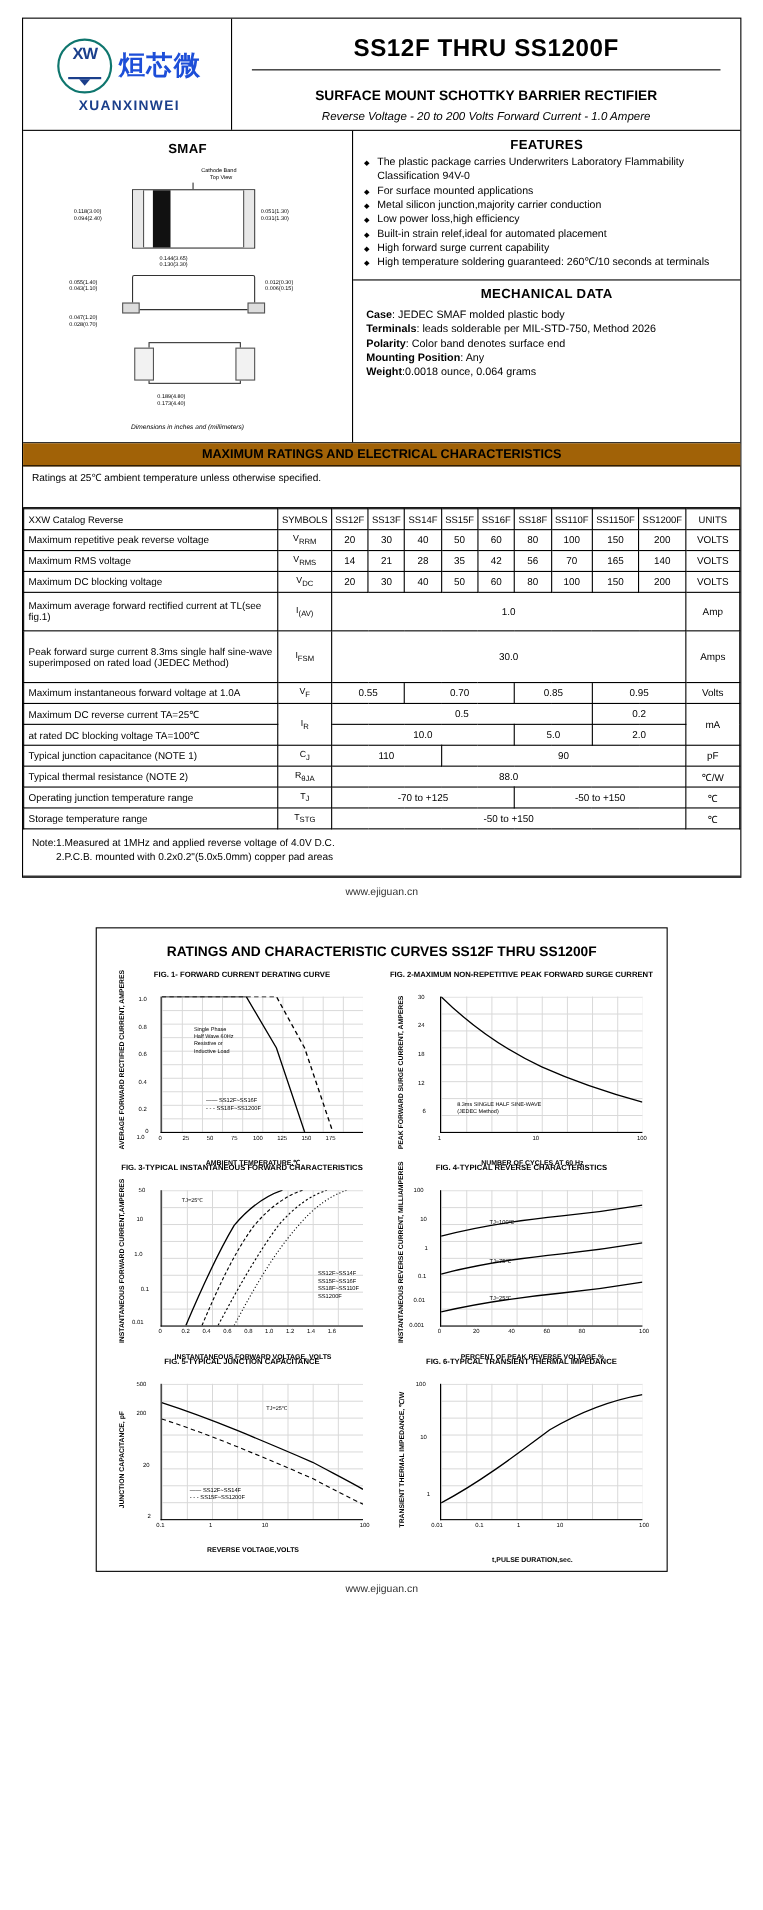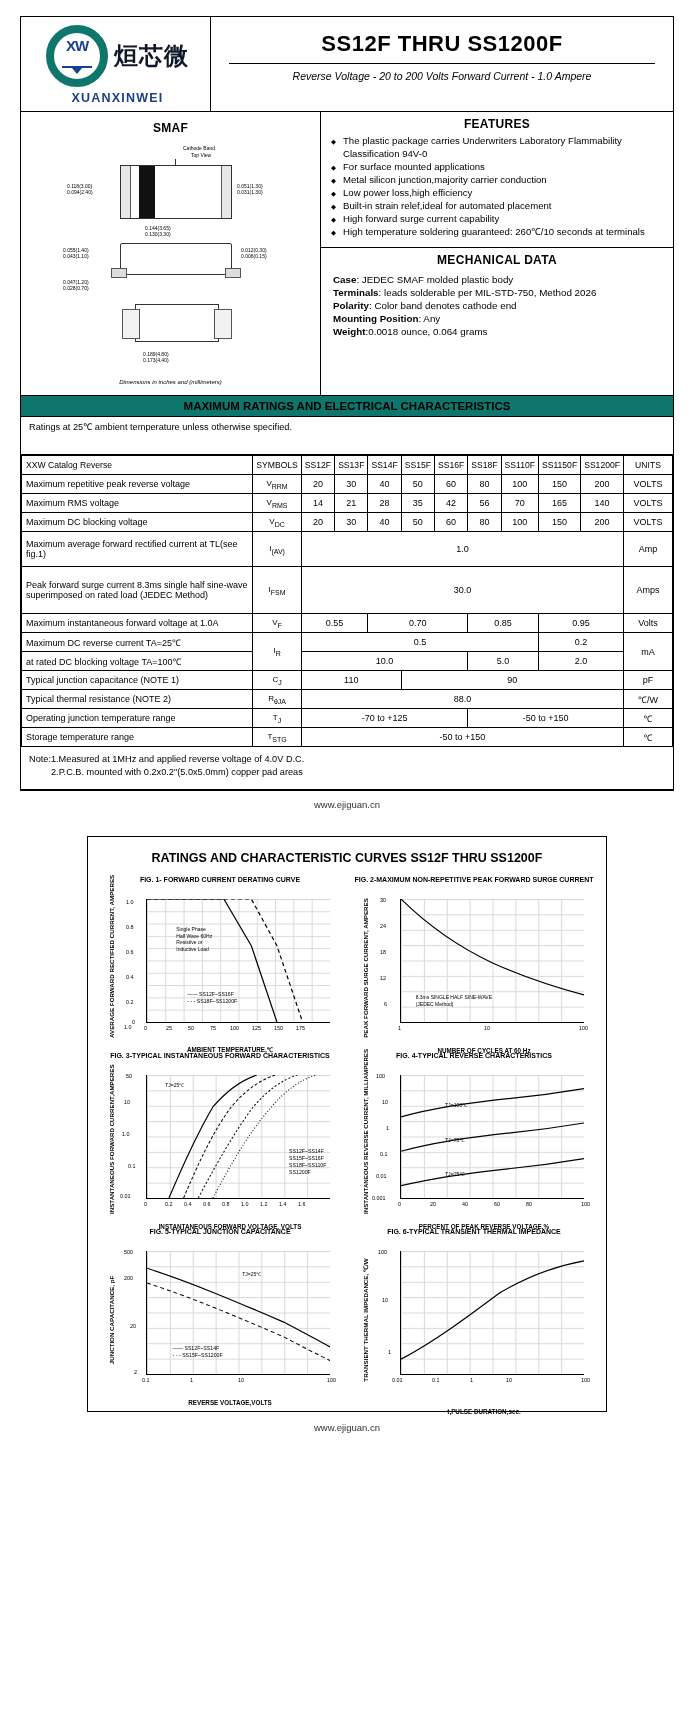--- a/index.html
+++ b/index.html
@@ -4,25 +4,25 @@
 <style>
   html,body{margin:0;padding:0;background:#ffffff;}
   body{font-family:"Liberation Sans", sans-serif;color:#000;}
   .page{width:694px;margin:0 auto;position:relative;}
 
   
   .sheet1{width:654px;margin:16px auto 0 auto;border:1.5px solid #000;box-sizing:border-box;}
   .hdr{display:flex;border-bottom:1.5px solid #000;}
   .hdr-logo{width:190px;border-right:1.5px solid #000;box-sizing:border-box;padding:8px 6px 6px 10px;display:flex;flex-direction:column;align-items:center;justify-content:center;}
   .logo-row{display:flex;align-items:center;gap:6px;}
-  .logo-mark{width:46px;height:46px;border:8px solid #0f766e;border-radius:50%;position:relative;flex:none;}
+  .logo-mark{width:46px;height:46px;border:2px solid #0f766e;border-radius:50%;position:relative;flex:none;}
   .logo-mark .xw{position:absolute;left:0;top:4px;width:100%;text-align:center;font-weight:bold;font-size:15px;color:#1b3f8b;letter-spacing:-1px;}
   .logo-mark .bar{position:absolute;left:8px;right:8px;bottom:11px;height:2px;background:#1b3f8b;}
   .logo-mark .tri{position:absolute;left:50%;bottom:5px;transform:translateX(-50%);width:0;height:0;border-left:5px solid transparent;border-right:5px solid transparent;border-top:6px solid #1b3f8b;}
-  .logo-cn{font-size:24px;font-weight:bold;color:#0f172a;letter-spacing:1px;line-height:1;}
+  .logo-cn{font-size:24px;font-weight:bold;color:#1d4ed8;letter-spacing:1px;line-height:1;}
   .logo-en{font-size:12.5px;color:#1b3f8b;letter-spacing:1.2px;margin-top:4px;font-weight:bold;}
   .hdr-main{flex:1;box-sizing:border-box;padding:10px 8px 6px 8px;text-align:center;}
   .title-main{font-size:22px;font-weight:bold;letter-spacing:0.5px;margin-top:4px;}
   .title-sub{font-size:12.5px;font-weight:bold;margin-top:16px;}
   .title-sub2{font-size:10.5px;font-style:italic;margin-top:6px;}
   .hdr-line{border-top:1px solid #000;margin:6px 10px 0 10px;}
 
   .mid{display:flex;border-bottom:1.5px solid #000;}
   .mid-left{width:300px;border-right:1.5px solid #000;box-sizing:border-box;padding:4px 4px 6px 4px;}
   .mid-right{flex:1;box-sizing:border-box;}
@@ -45,35 +45,35 @@
   .pkgB .leadl{position:absolute;left:-10px;bottom:-4px;width:14px;height:8px;background:#ddd;border:1px solid #555;}
   .pkgB .leadr{position:absolute;right:-10px;bottom:-4px;width:14px;height:8px;background:#ddd;border:1px solid #555;}
   .pkgC{position:absolute;left:110px;top:165px;width:82px;height:36px;border:1px solid #333;background:#fff;}
   .pkgC .padl{position:absolute;left:-14px;top:4px;width:16px;height:28px;border:1px solid #555;background:#f2f2f2;}
   .pkgC .padr{position:absolute;right:-14px;top:4px;width:16px;height:28px;border:1px solid #555;background:#f2f2f2;}
   .dimnote{position:absolute;left:0;right:0;bottom:4px;text-align:center;font-size:6px;font-style:italic;}
   .tick{position:absolute;background:#333;}
 
   
   .tblwrap{border-bottom:1.5px solid #000;}
-  .tbl-title{text-align:center;font-weight:bold;font-size:11.5px;padding:4px 0 4px 0;background:#0f766e;border-bottom:1px solid #000;}
+  .tbl-title{text-align:center;font-weight:bold;font-size:11.5px;padding:4px 0 4px 0;background:#a16207;border-bottom:1px solid #000;}
   .ratings-note{font-size:9.2px;padding:4px 0 21px 8px;line-height:12px;border-bottom:1px solid #000;}
   table.spec{width:100%;border-collapse:collapse;font-size:9px;}
   table.spec td{border:1px solid #000;padding:2px 3px;text-align:center;vertical-align:middle;height:14px;}
   table.spec td.l{text-align:left;padding-left:4px;}
   table.spec td.sym{width:40px;font-size:8px;}
   table.spec td.hdrcell{font-size:8.2px;}
   table.spec td.unit{width:42px;}
   table.spec tr.head td{font-size:8.6px;}
   .sub{font-size:7px;vertical-align:sub;}
   .notes{font-size:9.2px;padding:6px 0 10px 8px;line-height:13px;}
   .wwwline{text-align:center;font-size:9.5px;color:#333;margin:8px 0 0 0;}
 
   
-  .sheet2{width:520px;margin:26px auto 0 auto;border:1.5px solid #000;box-sizing:border-box;padding:0 0 16px 0;}
+  .sheet2{width:520px;margin:26px auto 0 auto;border:1.5px solid #000;box-sizing:border-box;padding:0 0 26px 0;}
   .s2title{text-align:center;font-weight:bold;font-size:12.5px;padding:14px 0 10px 0;}
   .chartgrid{display:grid;grid-template-columns:1fr 1fr;gap:8px 10px;padding:0 10px;}
   .chartbox{position:relative;}
   .cap{font-size:7px;font-weight:bold;text-align:center;line-height:9px;min-height:18px;}
   .plot{position:relative;height:150px;margin-left:26px;margin-right:6px;}
   .axes{position:absolute;left:22px;right:6px;top:6px;bottom:20px;border-left:1px solid #000;border-bottom:1px solid #000;background-image:linear-gradient(to right,#d8d8d8 1px,transparent 1px),linear-gradient(to bottom,#d8d8d8 1px,transparent 1px);background-size:10% 100%,100% 10%;}
   .axes.log{background-image:linear-gradient(to right,#d8d8d8 1px,transparent 1px),linear-gradient(to bottom,#d8d8d8 1px,transparent 1px);background-size:12.5% 100%,100% 12.5%;}
   .ylab{position:absolute;left:-20px;top:50%;transform:translateY(-50%) rotate(-90deg);transform-origin:center;font-size:6.2px;font-weight:bold;white-space:nowrap;text-align:center;width:140px;margin-left:-63px;}
   .xlab{position:absolute;left:0;right:0;bottom:-11px;text-align:center;font-size:6.3px;font-weight:bold;}
   .ticklab{position:absolute;font-size:5.4px;}
@@ -97,20 +97,21 @@
             <div class="bar"></div>
             <div class="tri"></div>
           </div>
           <div class="logo-cn">烜芯微</div>
         </div>
         <div class="logo-en">XUANXINWEI</div>
       </div>
       <div class="hdr-main">
         <div class="title-main">SS12F THRU SS1200F</div>
         <div class="hdr-line"></div>
+        <div class="title-sub">SURFACE MOUNT SCHOTTKY BARRIER RECTIFIER</div>
         <div class="title-sub2">Reverse Voltage - 20 to 200 Volts    Forward Current - 1.0 Ampere</div>
       </div>
     </div>
 
     <div class="mid">
       <div class="mid-left">
         <div class="blk-title">SMAF</div>
         <div class="draw">
 
           <div class="lbl" style="left:158px;top:6px;">Cathode Band</div>
@@ -161,21 +162,21 @@
             <li>Built-in strain relef,ideal for automated placement</li>
             <li>High forward surge current capability</li>
             <li>High temperature soldering guaranteed: 260℃/10 seconds at terminals</li>
           </ul>
         </div>
         <div class="mech">
           <div class="blk-title">MECHANICAL DATA</div>
           <div class="mech-body">
             <div><b>Case</b><span>: JEDEC SMAF molded plastic body</span></div>
             <div><b>Terminals</b><span>: leads solderable per MIL-STD-750, Method 2026</span></div>
-            <div><b>Polarity</b><span>: Color band denotes cathode end</span></div>
+            <div><b>Polarity</b><span>: Color band denotes surface end</span></div>
             <div><b>Mounting Position</b><span>: Any</span></div>
             <div><b>Weight</b><span>:0.0018 ounce, 0.064 grams</span></div>
           </div>
         </div>
       </div>
     </div>
 
     <div class="tblwrap">
       <div class="tbl-title">MAXIMUM RATINGS AND ELECTRICAL CHARACTERISTICS</div>
       <div class="ratings-note">

